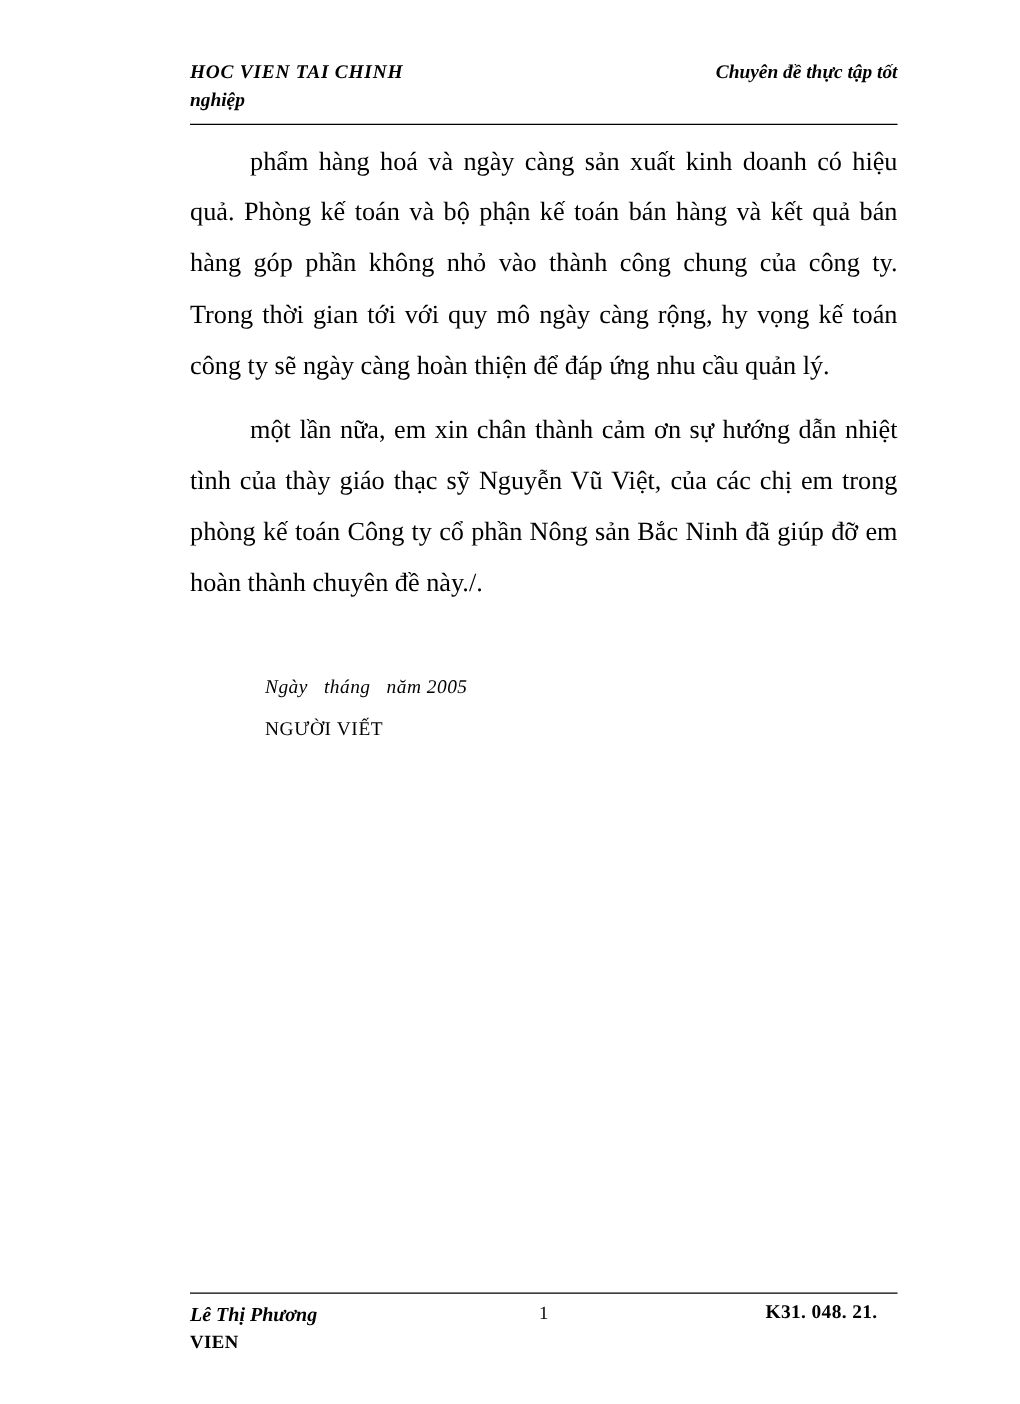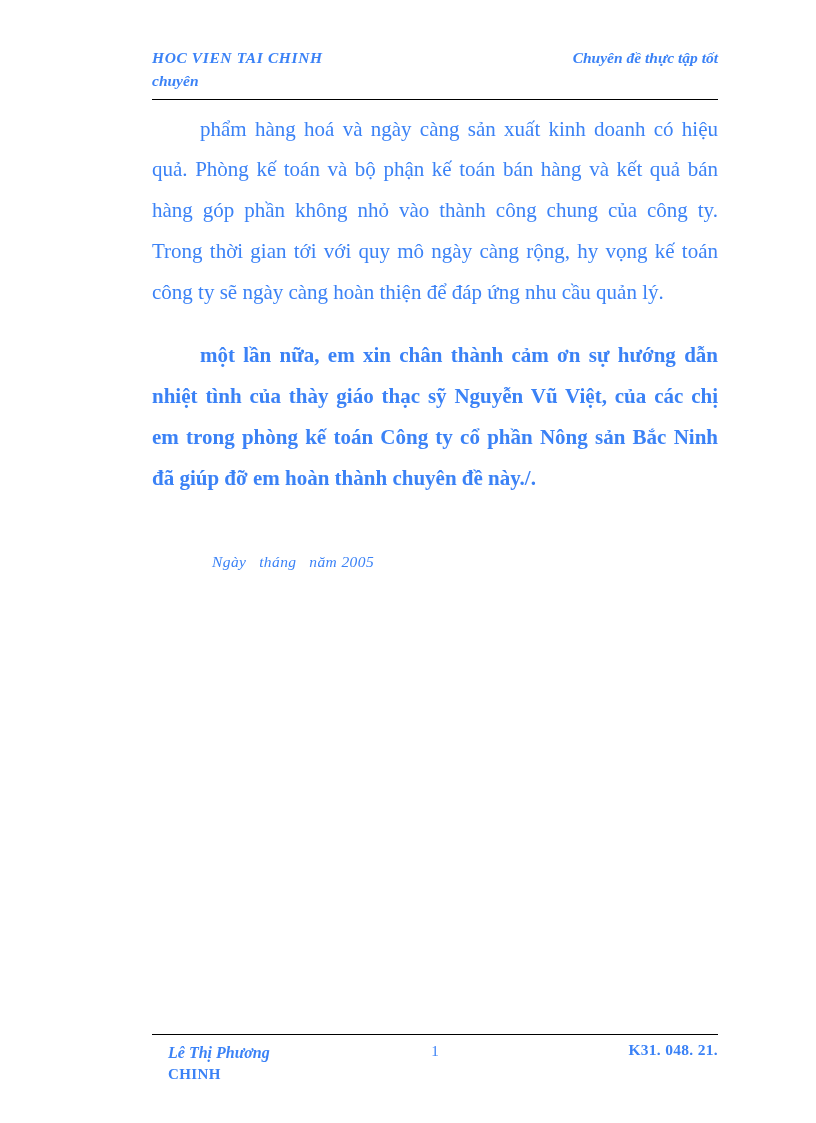--- a/index.html
+++ b/index.html
@@ -7,21 +7,21 @@
     padding: 0;
     background: #ffffff;
   }
   .page {
     position: relative;
     width: 792px;
     height: 1123px;
     margin: 0 auto;
     background: #ffffff;
     font-family: "Liberation Serif", "DejaVu Serif", serif;
-    color: #3b82f6;
+    color: #000000;
     overflow: hidden;
   }
   .content {
     position: absolute;
     left: 140px;
     right: 86px;
     top: 48px;
   }
 
   
@@ -69,22 +69,21 @@
     line-height: 1.95;
     text-align: justify;
     text-justify: inter-word;
   }
   .body-block p {
     margin: 0 0 0 0;
     text-indent: 48px;
     text-align: justify;
   }
   .body-block p + p {
-    margin-top: 22px;
-    font-weight: bold;
+    margin-top: 10px;
   }
 
   
   .sign-block {
     margin-top: 54px;
     text-align: left;
     padding-left: 60px;
   }
   .sign-date {
     font-style: italic;
@@ -110,21 +109,21 @@
     border-top: 1px solid #000;
     margin: 0 0 6px 0;
     width: 100%;
   }
   .footer-row {
     position: relative;
     height: 44px;
   }
   .footer-left {
     position: absolute;
-    left: 16px;
+    left: 0;
     top: 0;
     font-weight: bold;
     font-style: italic;
     font-size: 16px;
     line-height: 1.45;
   }
   .footer-left-sub {
     font-style: normal;
     font-weight: bold;
     font-size: 15px;
@@ -133,59 +132,60 @@
   }
   .footer-center {
     position: absolute;
     left: 50%;
     transform: translateX(-50%);
     top: 2px;
     font-size: 15px;
   }
   .footer-right {
     position: absolute;
-    right: 0;
+    right: 16px;
     top: 0;
     font-weight: bold;
     font-size: 15.5px;
     letter-spacing: 0.3px;
   }
 </style>
 </head>
 <body>
 
 <div class="page">
 
   <div class="content">
 
     <div class="header">
       <div class="header-wrap">
         <span class="header-left">HOC VIEN TAI CHINH</span>
         <span class="header-right">Chuyên đề thực tập tốt</span>
-        <div>chuyên</div>
+        <div>nghiệp</div>
       </div>
       <hr class="header-rule">
     </div>
 
     <div class="body-block">
       <p>phẩm hàng hoá và ngày càng sản xuất kinh doanh có hiệu quả. Phòng kế toán và bộ phận kế toán bán hàng và kết quả bán hàng góp phần không nhỏ vào thành công chung của công ty. Trong thời gian tới với quy mô ngày càng rộng, hy vọng kế toán công ty sẽ ngày càng hoàn thiện để đáp ứng nhu cầu quản lý.</p>
       <p>một lần nữa, em xin chân thành cảm ơn sự hướng dẫn nhiệt tình của thày giáo thạc sỹ Nguyễn Vũ Việt, của các chị em trong phòng kế toán Công ty cổ phần Nông sản Bắc Ninh đã giúp đỡ em hoàn thành chuyên đề này./.</p>
     </div>
 
     <div class="sign-block">
       <div class="sign-date">Ngày   tháng   năm 2005</div>
+      <div class="sign-role">NGƯỜI VIẾT</div>
     </div>
 
   </div>
 
   <div class="footer">
     <hr class="footer-rule">
     <div class="footer-row">
       <div class="footer-left">
         <span>Lê Thị Phương</span>
-        <span class="footer-left-sub">CHINH</span>
+        <span class="footer-left-sub">VIEN</span>
       </div>
       <div class="footer-center">1</div>
       <div class="footer-right">K31. 048. 21.</div>
     </div>
   </div>
 
 </div>
 
 </body></html>

